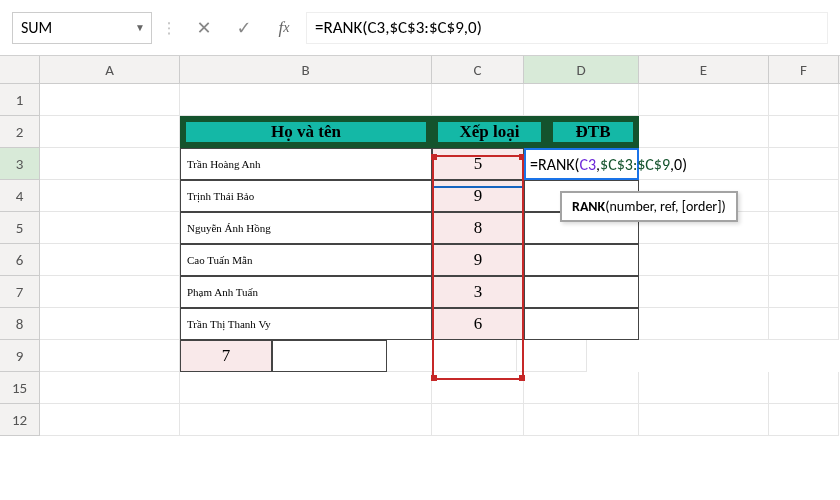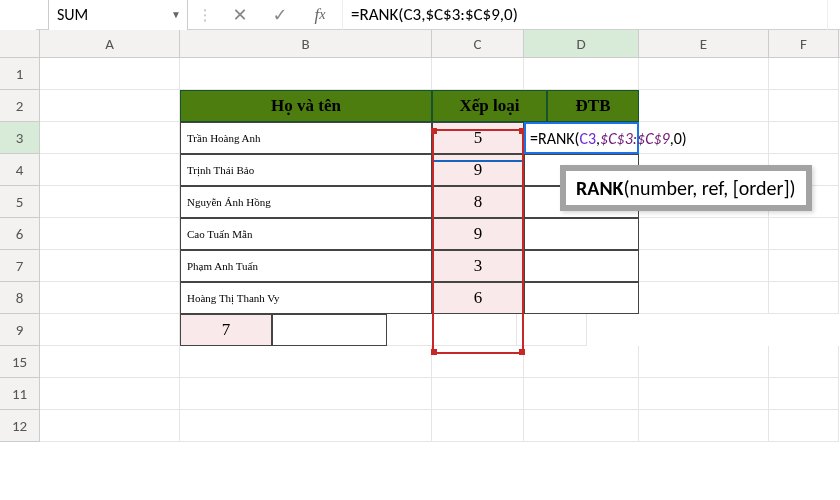--- a/index.html
+++ b/index.html
@@ -1,19 +1,19 @@
 <!DOCTYPE html>
 <html><head>
 <meta charset="utf-8">
 <style>
 * { box-sizing: border-box; margin: 0; padding: 0; }
 body { font-family: Calibri, Arial, sans-serif; font-size: 15px; background: #fff; overflow: hidden; width: 840px; height: 500px; }
 
 
-.formula-bar { display: flex; align-items: center; height: 30px; border-bottom: 1px solid #d0d0d0; background: #fff; padding: 0 12px; gap: 4px; margin-left: 36px; }
+.formula-bar { display: flex; align-items: center; height: 56px; border-bottom: 1px solid #d0d0d0; background: #fff; padding: 0 12px; gap: 4px; }
 .name-box { width: 140px; height: 32px; border: 1px solid #ccc; display: flex; align-items: center; padding: 0 8px; font-size: 16px; position: relative; background: #fff; }
 .name-box .dd { position: absolute; right: 6px; color: #666; font-size: 10px; }
 .fb-sep { width: 26px; display: flex; justify-content: center; color: #bbb; }
 .fb-btn { width: 36px; height: 32px; display: flex; align-items: center; justify-content: center; color: #888; font-size: 18px; cursor: pointer; }
 .fb-btn.fx { font-style: italic; font-family: "Times New Roman", serif; color: #666; font-size: 17px; }
 .fb-input { flex: 1; height: 32px; border: 1px solid #eee; padding: 0 8px; font-size: 17px; display: flex; align-items: center; }
 
 
 .sheet { position: relative; }
 .cols { display: flex; height: 28px; background: #f3f2f1; border-bottom: 1px solid #ccc; }
@@ -26,34 +26,34 @@
 .row-h.active { background: #d8ead8; }
 .cell { border-right: 1px solid #e5e5e5; border-bottom: 1px solid #e5e5e5; display: flex; align-items: center; padding: 0 6px; font-size: 17px; font-family: "Times New Roman", serif; overflow: visible; position: relative; }
 .cA { width: 140px; }
 .cB { width: 252px; }
 .cC { width: 92px; }
 .cD { width: 115px; }
 .cE { width: 130px; }
 .cF { width: 70px; }
 
 
-.cell.hdr { background: #4d7c0f; font-weight: bold; justify-content: center; border: 1px solid #14532d; }
+.cell.hdr { background: #14b8a6; font-weight: bold; justify-content: center; border: 6px solid #14532d; }
 .cell.data { border: 1px solid #444; background: #fff; }
 .cell.data.center { justify-content: center; }
 .cell.data.dtb { background: #f9e9ea; }
 .cell.data.name { font-size: 11px; }
 
 
 .cell.editing { border: 2px solid #1a73e8 !important; background: #fff; z-index: 3; white-space: nowrap; }
 .formula-text { white-space: nowrap; font-family: Calibri, Arial, sans-serif; font-size: 16px; position: absolute; left: 4px; }
 .ft-blue { color: #6d28d9; }
-.ft-red { color: #701a75; font-style: italic; }
-
-
-.tooltip { position: absolute; left: 560px; top: 135px; background: #fff; border: 6px solid #a3a3a3; padding: 5px 10px; font-size: 20px; font-family: Calibri, Arial, sans-serif; box-shadow: 2px 2px 4px rgba(0,0,0,0.15); white-space: nowrap; z-index: 10; }
+.ft-red { color: #14532d; }
+
+
+.tooltip { position: absolute; left: 560px; top: 135px; background: #fff; border: 2px solid #a3a3a3; padding: 5px 10px; font-size: 14px; font-family: Calibri, Arial, sans-serif; box-shadow: 2px 2px 4px rgba(0,0,0,0.15); white-space: nowrap; z-index: 10; }
 .tooltip b { font-weight: bold; }
 
 
 .range-red { position: absolute; left: 432px; top: 99px; width: 92px; height: 225px; border: 2px solid #c62828; pointer-events: none; z-index: 2; }
 .range-blue { position: absolute; left: 432px; top: 99px; width: 92px; height: 33px; border: 2px solid #1565c0; pointer-events: none; z-index: 2; }
 .corner-dot { position: absolute; width: 6px; height: 6px; background: #c62828; }
 .range-red .tl { top: -3px; left: -3px; } .range-red .tr { top: -3px; right: -3px; }
 .range-red .bl { bottom: -3px; left: -3px; } .range-red .br { bottom: -3px; right: -3px; }
 </style>
 </head>
@@ -155,21 +155,21 @@
       <div class="cell cB data name">Phạm Anh Tuấn</div>
       <div class="cell cC data dtb center">3</div>
       <div class="cell cD data"></div>
       <div class="cell cE"></div>
       <div class="cell cF"></div>
     </div>
 
     <div class="row">
       <div class="row-h">8</div>
       <div class="cell cA"></div>
-      <div class="cell cB data name">Hoàng Thị Thanh Vy</div>
+      <div class="cell cB data name">Trần Thị Thanh Vy</div>
       <div class="cell cC data dtb center">6</div>
       <div class="cell cD data"></div>
       <div class="cell cE"></div>
       <div class="cell cF"></div>
     </div>
 
     <div class="row">
       <div class="row-h">9</div>
       <div class="cell cA"></div>
       <div class="cell cC data dtb center">7</div>
@@ -181,29 +181,20 @@
     <div class="row">
       <div class="row-h">15</div>
       <div class="cell cA"></div>
       <div class="cell cB"></div>
       <div class="cell cC"></div>
       <div class="cell cD"></div>
       <div class="cell cE"></div>
       <div class="cell cF"></div>
     </div>
 
-    <div class="row">
-      <div class="row-h">11</div>
-      <div class="cell cA"></div>
-      <div class="cell cB"></div>
-      <div class="cell cC"></div>
-      <div class="cell cD"></div>
-      <div class="cell cE"></div>
-      <div class="cell cF"></div>
-    </div>
 
     <div class="row">
       <div class="row-h">12</div>
       <div class="cell cA"></div>
       <div class="cell cB"></div>
       <div class="cell cC"></div>
       <div class="cell cD"></div>
       <div class="cell cE"></div>
       <div class="cell cF"></div>
     </div>

